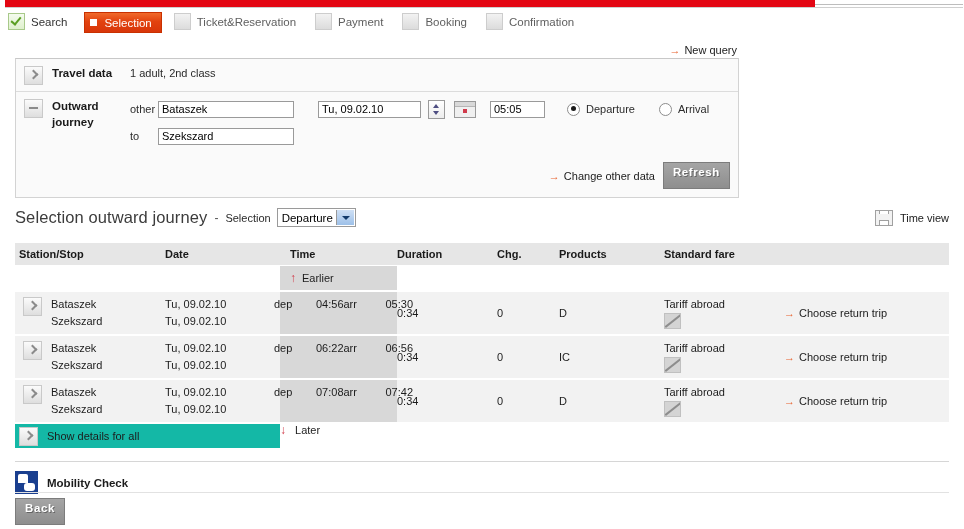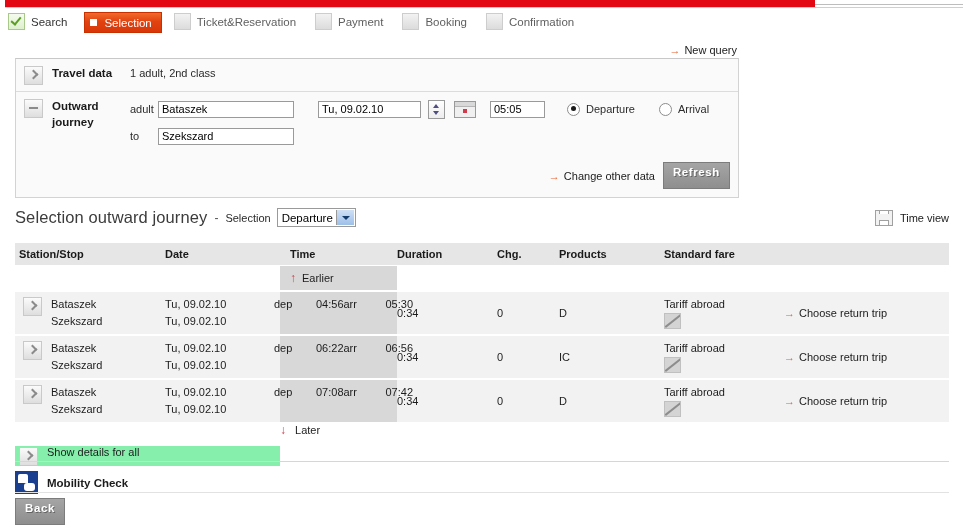--- a/index.html
+++ b/index.html
@@ -517,25 +517,25 @@
   }
 
   .detailsrow {
     display: flex;
     align-items: stretch;
     border-top: 2px solid #ffffff;
     min-height: 24px;
   }
   .detailsrow .dleft {
     width: 265px;
-    background: #86efac;
-    display: flex;
+    background: #14b8a6;
+    display: flex;
+    align-items: center;
     padding-left: 4px;
     box-sizing: border-box;
-    margin-top: 22px;
   }
   .showdetails-label { font-size: 11px; color: #1c1c1c; }
 
   
   .checks {
     position: absolute;
     left: 15px; top: 461px;
     width: 934px;
     border-top: 1px solid #d6d6d6;
     padding-top: 9px;
@@ -656,21 +656,21 @@
       <div class="traveldata-text">1 adult, 2nd class</div>
     </div>
   </div>
 
   <div class="panel-row second">
     <span class="rowicon collapse"></span>
     <div class="rowtitle">Outward journey</div>
     <div class="rowbody">
 
       <div class="fieldline">
-        <span class="fieldlabel">adult</span>
+        <span class="fieldlabel">other</span>
         <input class="tinput inp-from" type="text" value="Bataszek" style="">
         <input class="tinput inp-date" type="text" value="Tu, 09.02.10" style="">
         <span class="spinbtn"></span>
         <span class="calbtn">
           <span class="calhead"></span>
           <span class="caldot"></span>
         </span>
         <input class="tinput inp-time" type="text" value="05:05" style="">
         <span class="radiogroup">
           <span class="radio">

